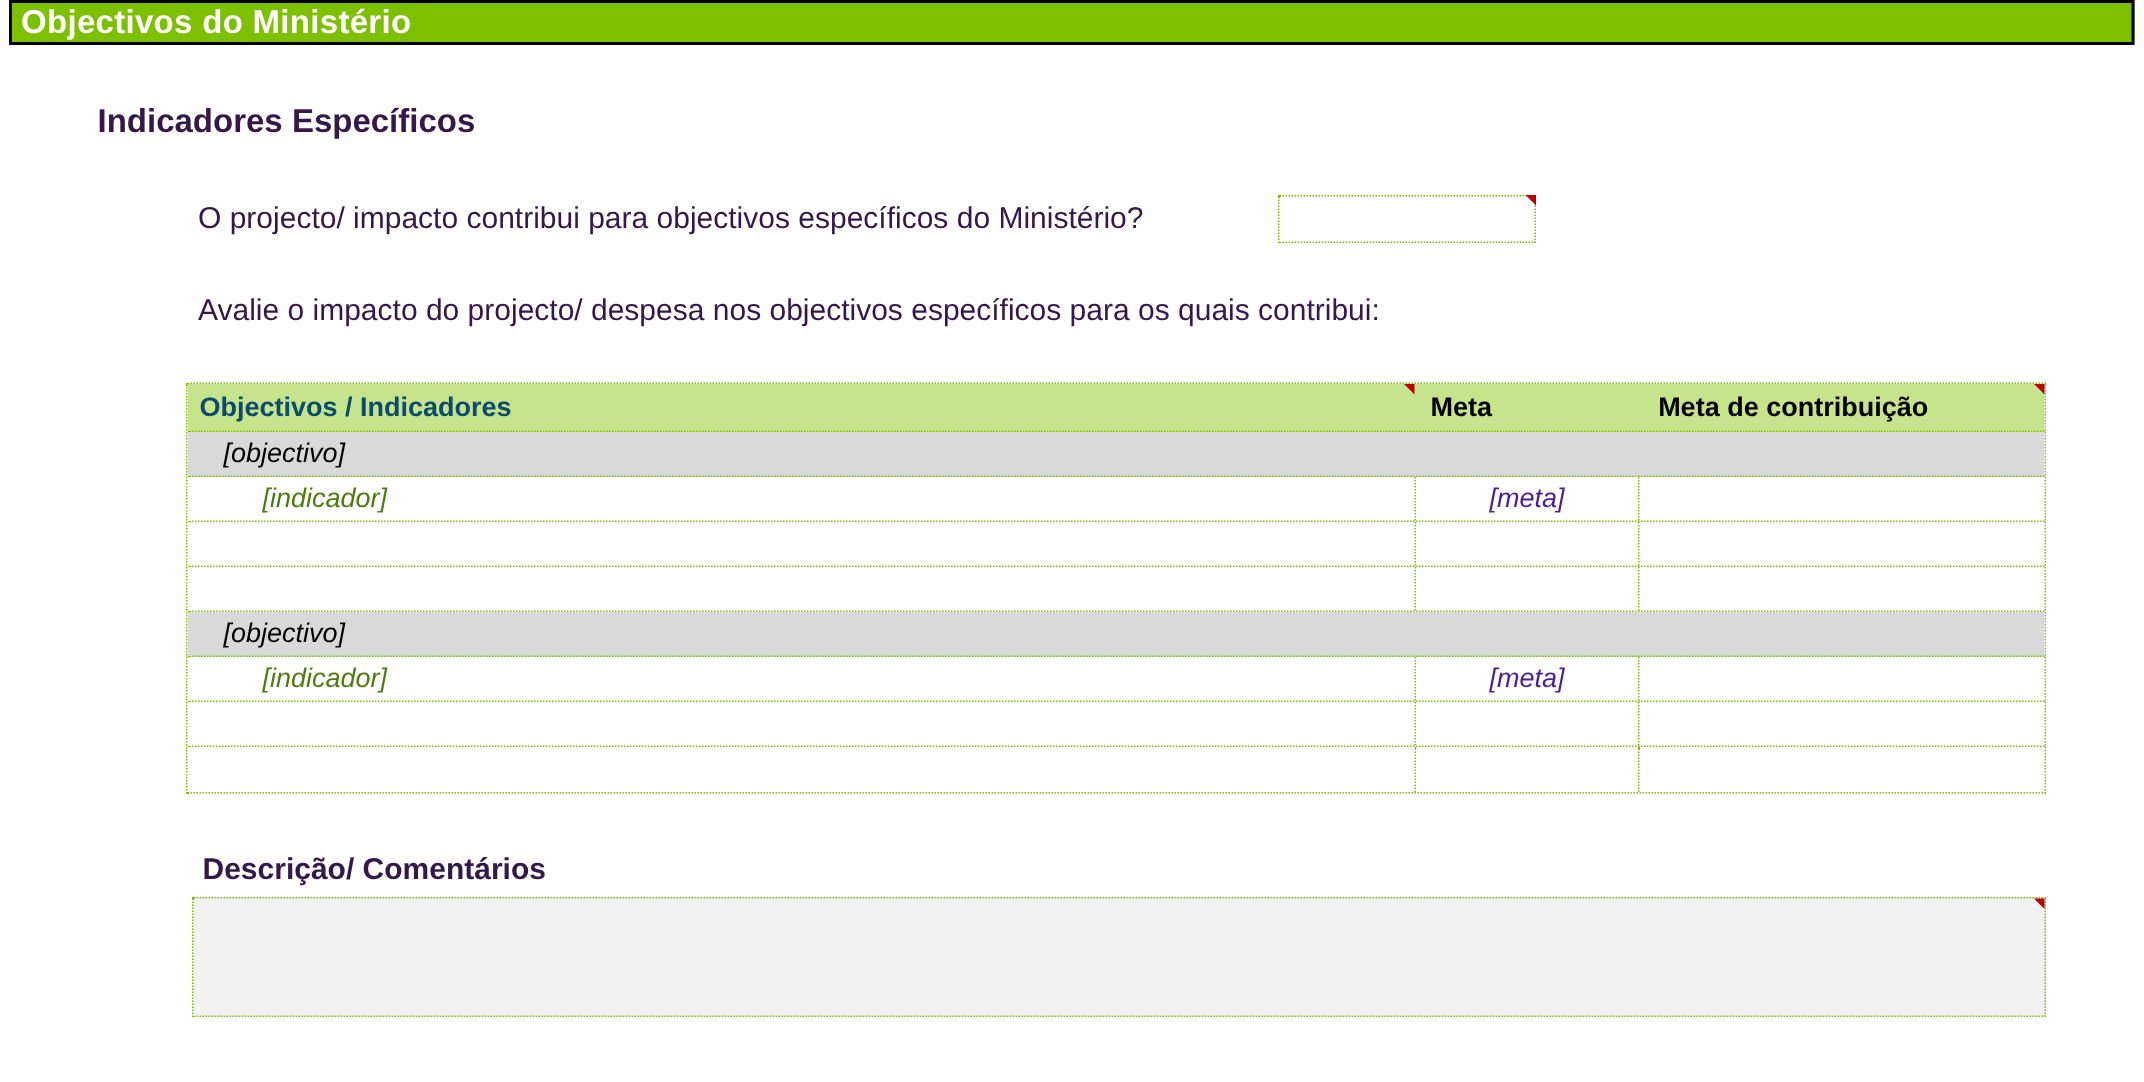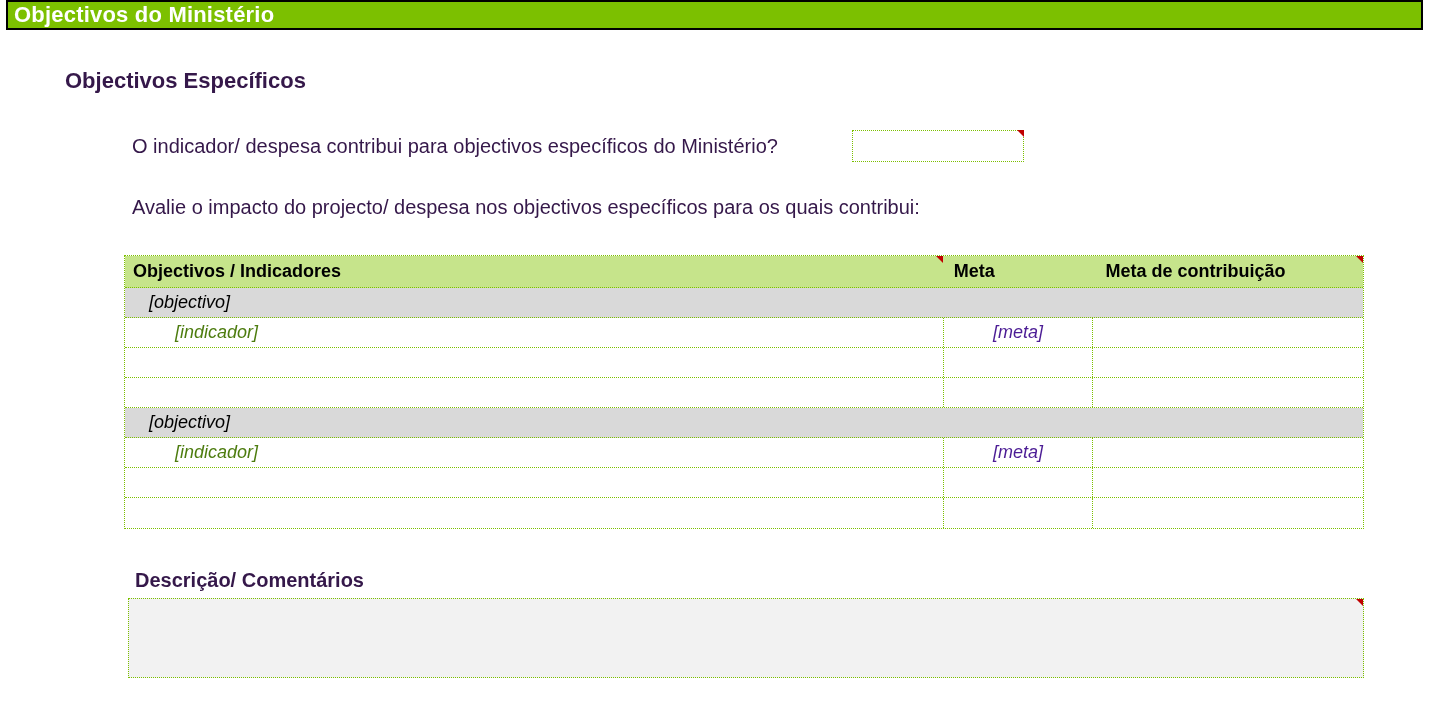--- a/index.html
+++ b/index.html
@@ -74,21 +74,21 @@
       width: 1240px;
       border: 1px dotted #7cc000;
     }
     .table-header {
       display: flex;
       background: #c6e48b;
       border-bottom: 1px dotted #7cc000;
       height: 32px;
       align-items: center;
     }
-    .th1 { width: 820px; padding-left: 8px; font-weight: bold; color: #000000; font-size: 18px; }
+    .th1 { width: 820px; padding-left: 8px; font-weight: bold; color: #0c4a6e; font-size: 18px; }
     .th2 { width: 150px; padding-left: 10px; font-weight: bold; color: #000; font-size: 18px; position: relative; }
     .th3 { width: 270px; padding-left: 12px; font-weight: bold; color: #000; font-size: 18px; position: relative; }
     .hdr-red1 { position: absolute; top: 0; right: 420px; width:0; height:0; border-left:7px solid transparent; border-top:7px solid #c00000; }
     .hdr-red2 { position: absolute; top: 0; right: 0; width:0; height:0; border-left:7px solid transparent; border-top:7px solid #c00000; }
 
     .grp-row {
       background: #d9d9d9;
       height: 30px;
       display: flex;
       align-items: center;
@@ -127,24 +127,24 @@
 
     .tbl-red-topright { position: absolute; top:0; right:0; }
   </style>
 </head>
 <body>
 
 <div class="banner">
   <span class="banner-text">Objectivos do Ministério</span>
 </div>
 
-<div class="section-sub">Objectivos Específicos</div>
+<div class="section-sub">Indicadores Específicos</div>
 
 <div class="question-row">
-  <div class="question-text">O indicador/ despesa contribui para objectivos específicos do Ministério?</div>
+  <div class="question-text">O projecto/ impacto contribui para objectivos específicos do Ministério?</div>
   <div class="input-box">
     <span class="red-mark"></span>
   </div>
 </div>
 
 <div class="instr-text">Avalie o impacto do projecto/ despesa nos objectivos específicos para os quais contribui:</div>
 
 <div class="obj-table">
 
   <div class="table-header">

